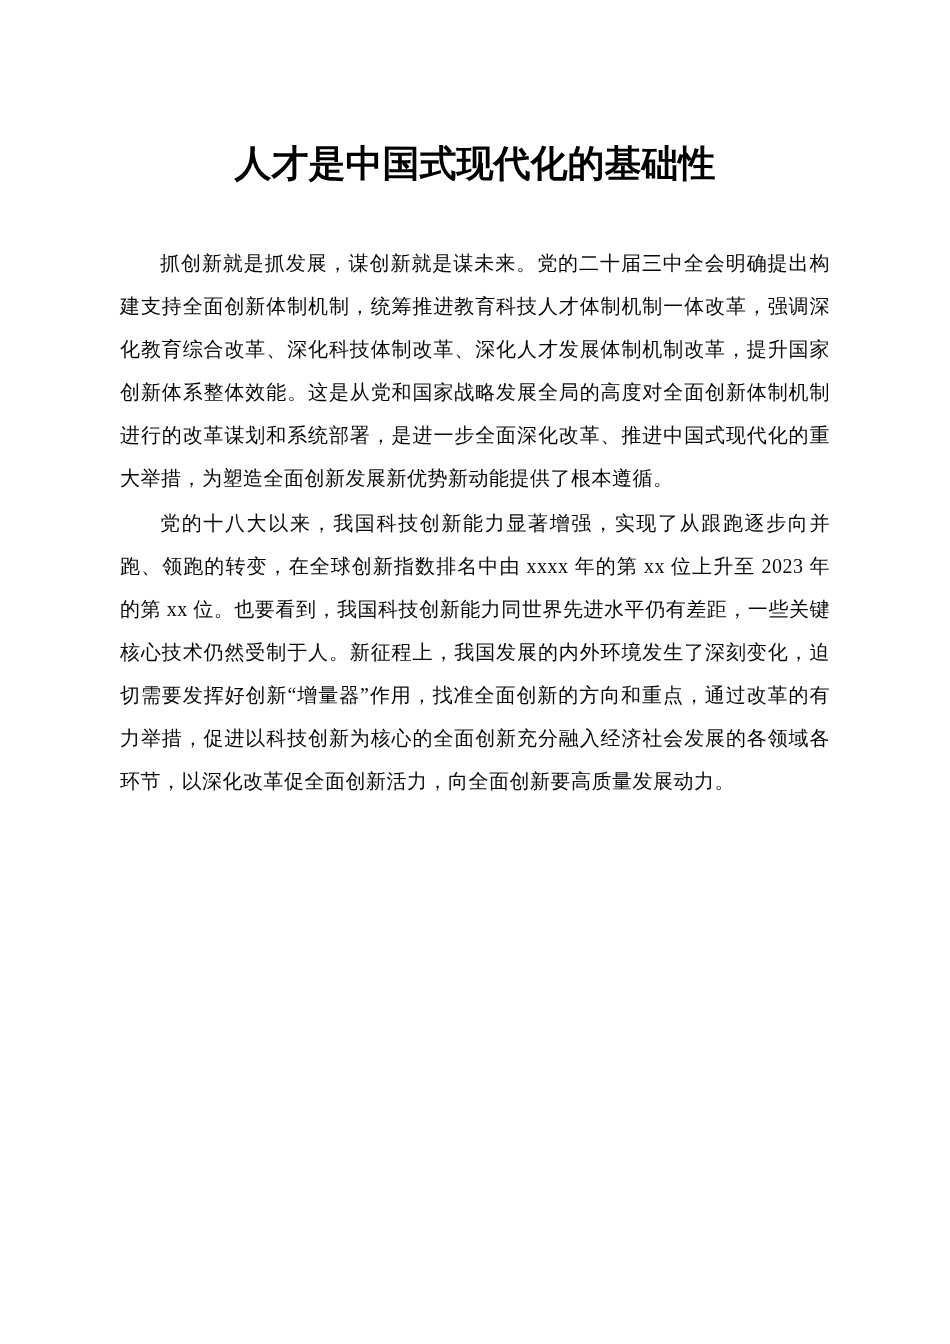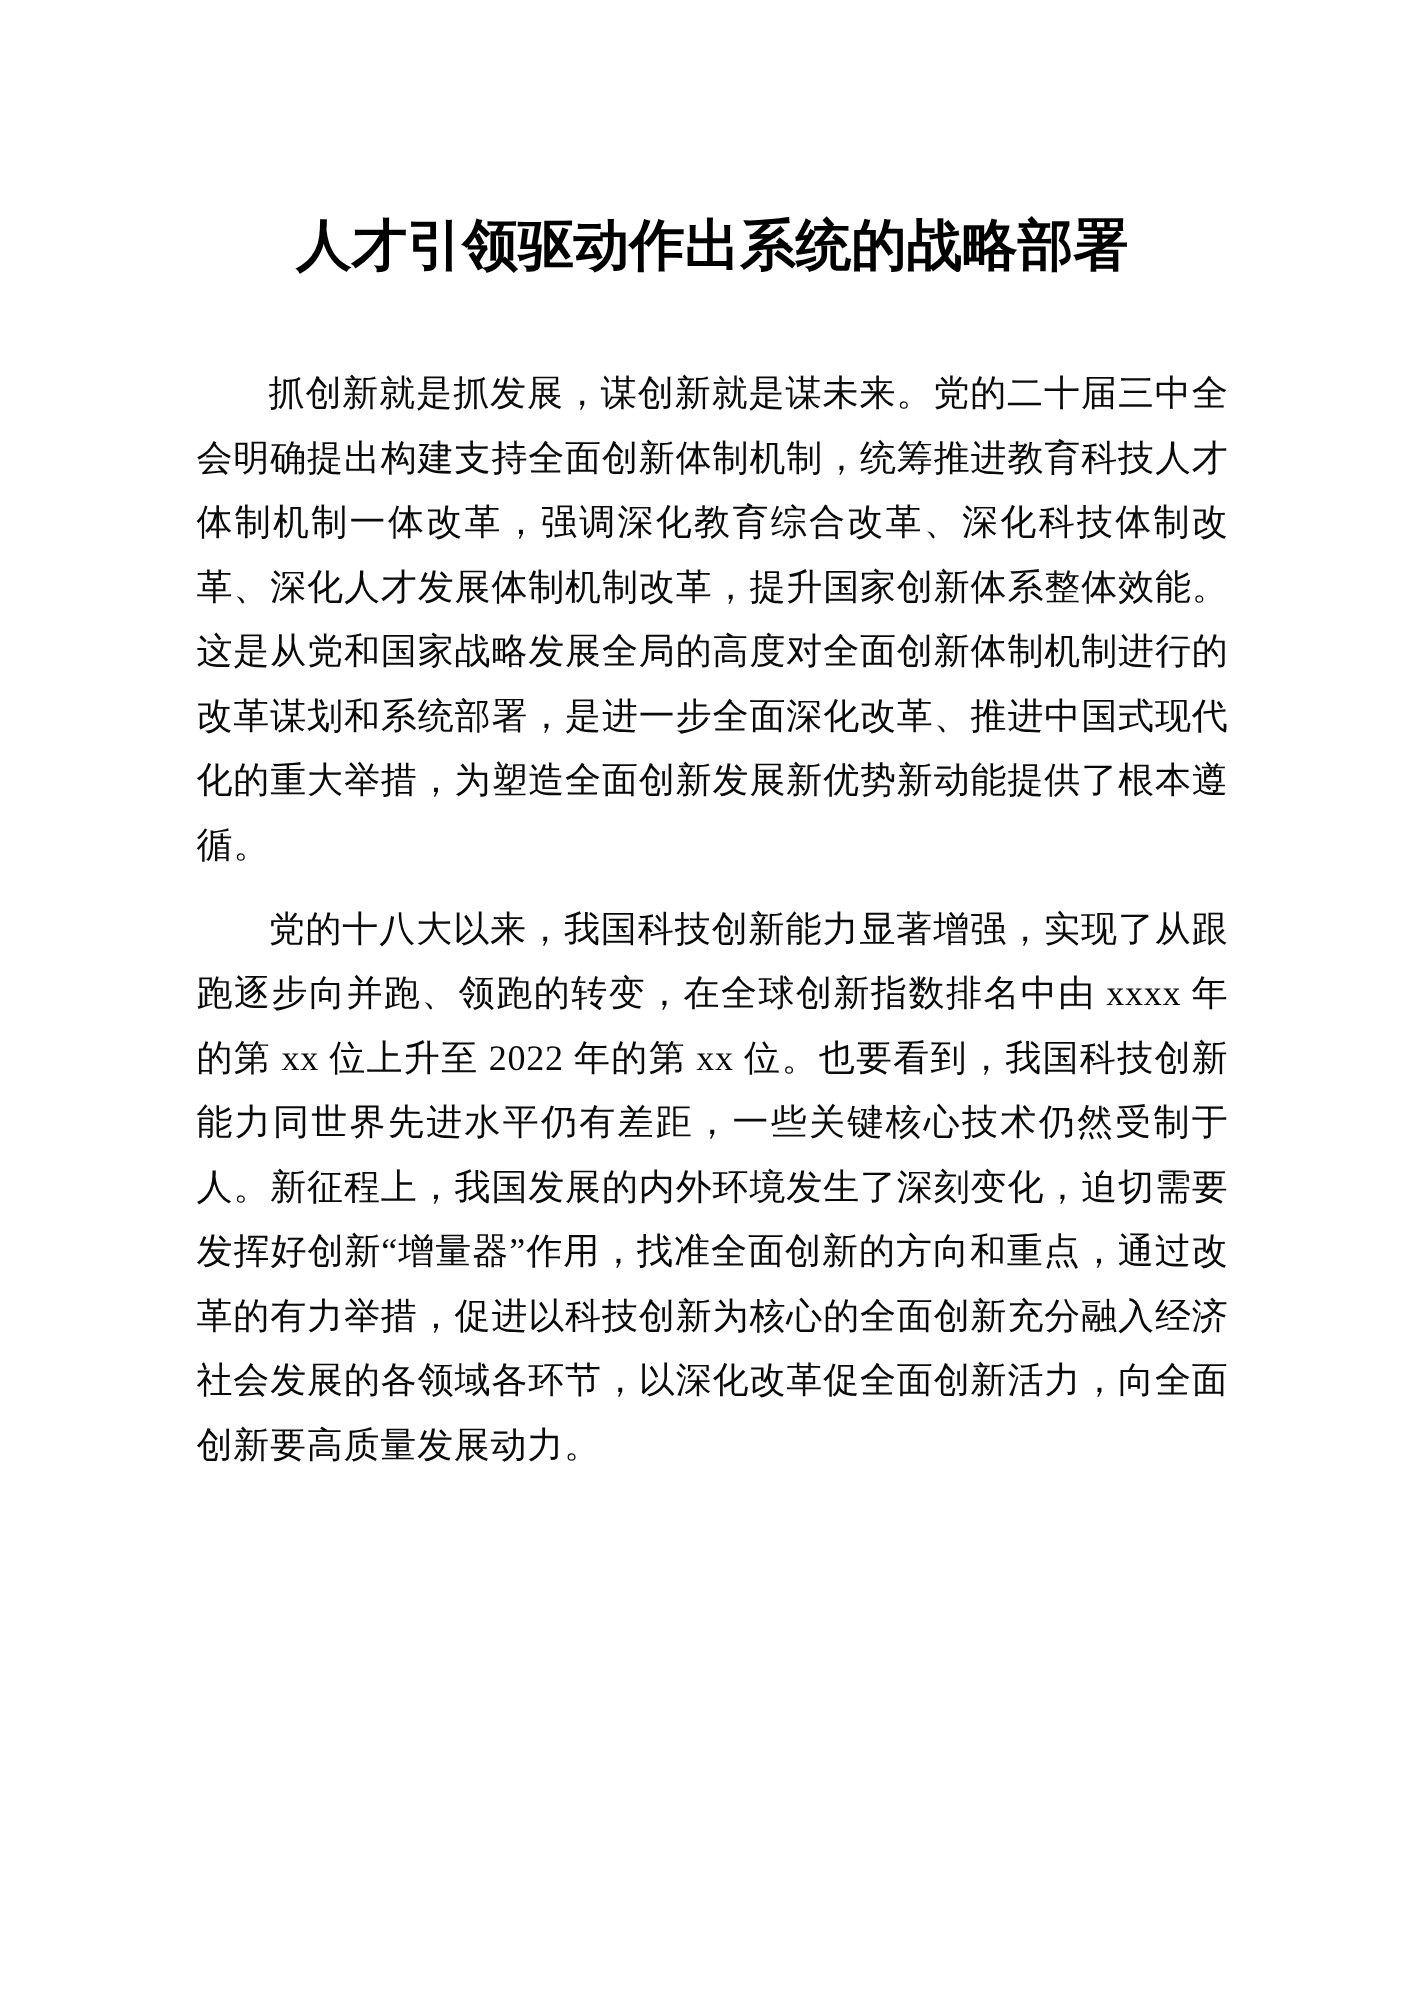--- a/index.html
+++ b/index.html
@@ -23,34 +23,34 @@
     margin: 0 0 52px 0;
     font-size: 37px;
     font-weight: 900;
     line-height: 52px;
     text-align: center;
     letter-spacing: 0px;
     color: #000000;
     font-family: "Liberation Sans", "DejaVu Sans", sans-serif;
   }
   .body-text p {
-    margin: 13px;
-    font-size: 24px;
+    margin: 2px;
+    font-size: 20px;
     line-height: 43px;
     text-align: justify;
     text-justify: inter-ideograph;
     text-indent: 2em;
     letter-spacing: 0.5px;
     color: #0a0a0a;
     font-weight: 400;
   }
 </style>
 </head>
 <body>
 
 <div class="page">
-  <h1 class="title">人才引领驱动作出系统的战略部署</h1>
+  <h1 class="title">人才是中国式现代化的基础性</h1>
 
   <div class="body-text">
     <p>抓创新就是抓发展，谋创新就是谋未来。党的二十届三中全会明确提出构建支持全面创新体制机制，统筹推进教育科技人才体制机制一体改革，强调深化教育综合改革、深化科技体制改革、深化人才发展体制机制改革，提升国家创新体系整体效能。这是从党和国家战略发展全局的高度对全面创新体制机制进行的改革谋划和系统部署，是进一步全面深化改革、推进中国式现代化的重大举措，为塑造全面创新发展新优势新动能提供了根本遵循。</p>
-    <p>党的十八大以来，我国科技创新能力显著增强，实现了从跟跑逐步向并跑、领跑的转变，在全球创新指数排名中由 xxxx 年的第 xx 位上升至 2022 年的第 xx 位。也要看到，我国科技创新能力同世界先进水平仍有差距，一些关键核心技术仍然受制于人。新征程上，我国发展的内外环境发生了深刻变化，迫切需要发挥好创新“增量器”作用，找准全面创新的方向和重点，通过改革的有力举措，促进以科技创新为核心的全面创新充分融入经济社会发展的各领域各环节，以深化改革促全面创新活力，向全面创新要高质量发展动力。</p>
+    <p>党的十八大以来，我国科技创新能力显著增强，实现了从跟跑逐步向并跑、领跑的转变，在全球创新指数排名中由 xxxx 年的第 xx 位上升至 2023 年的第 xx 位。也要看到，我国科技创新能力同世界先进水平仍有差距，一些关键核心技术仍然受制于人。新征程上，我国发展的内外环境发生了深刻变化，迫切需要发挥好创新“增量器”作用，找准全面创新的方向和重点，通过改革的有力举措，促进以科技创新为核心的全面创新充分融入经济社会发展的各领域各环节，以深化改革促全面创新活力，向全面创新要高质量发展动力。</p>
   </div>
 </div>
 
 </body></html>

